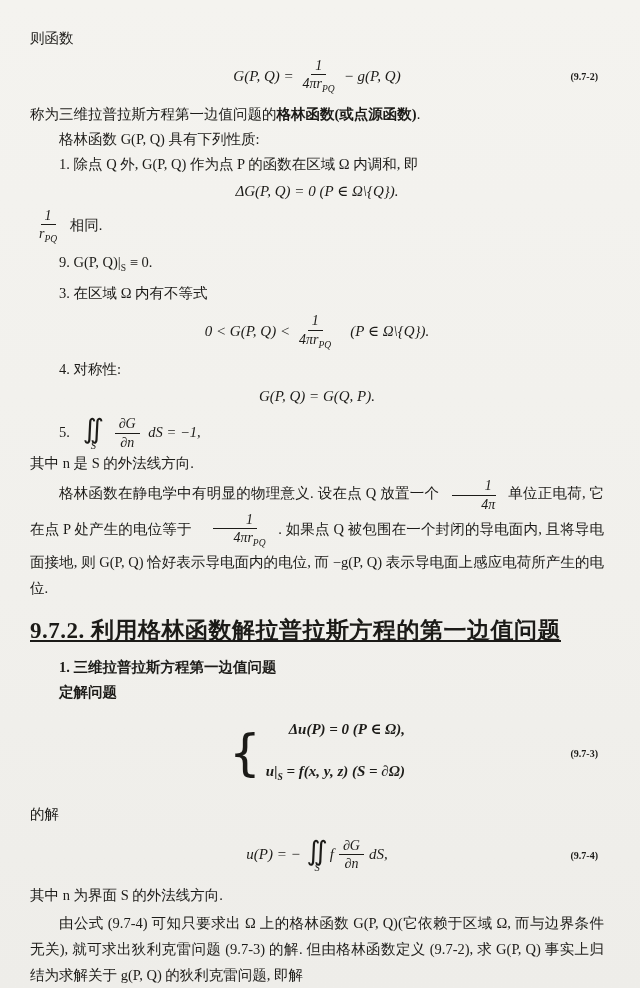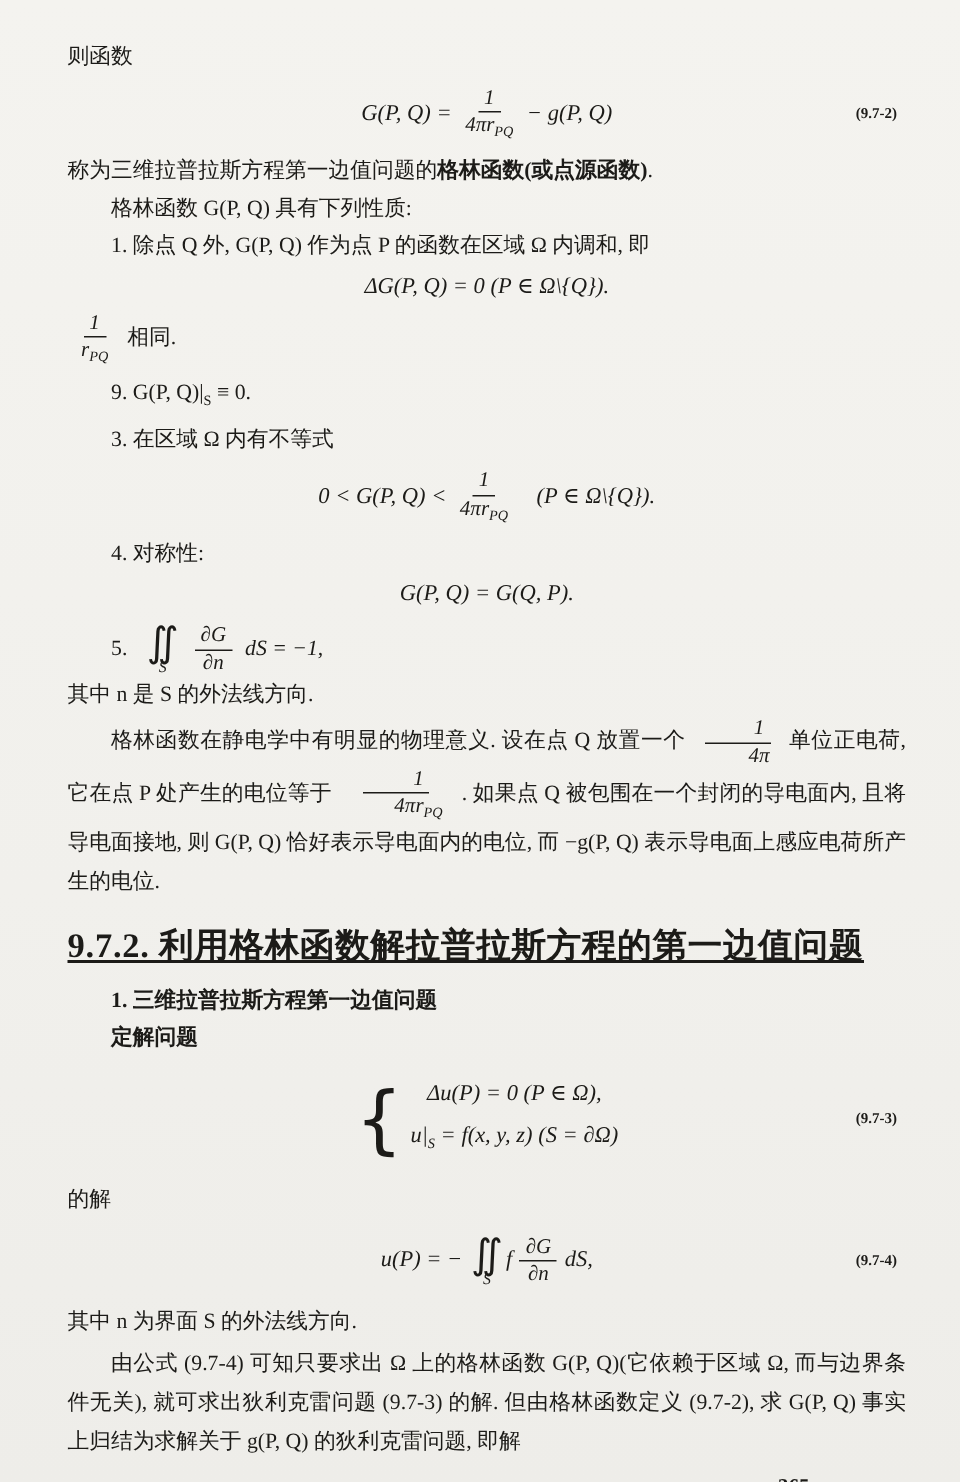--- a/index.html
+++ b/index.html
@@ -5,21 +5,21 @@
   html,body{margin:0;padding:0;}
   body{
     width:640px;height:988px;overflow:hidden;
     background:#edecea;
     font-family:"Liberation Serif","DejaVu Serif",serif;
     color:#1c1b18;
   }
   .page{
     box-sizing:border-box;
     width:640px;height:988px;
-    padding:26px 36px 10px 45px;
+    padding:26px 36px 10px 30px;
     background:linear-gradient(180deg,#f4f3ef 0%,#f1f0ec 60%,#eeede9 100%);
   }
   .line{font-size:14.5px;line-height:25px;}
   .indent{padding-left:2em;}
   .m{font-style:italic;}
   b.term{font-weight:bold;}
   
   .eqrow{
     position:relative;text-align:center;
     font-size:15px;line-height:25px;
@@ -45,21 +45,21 @@
     vertical-align:middle;line-height:1;margin:0 2px;
   }
   .iint .sym{font-size:27px;font-style:normal;font-family:"DejaVu Sans",sans-serif;}
   .iint .lim{font-size:10.5px;font-style:italic;margin-top:-1px;}
   
   .system{display:inline-flex;align-items:center;font-style:italic;}
   .brace{
     font-size:50px;font-weight:400;line-height:0.85;margin-right:5px;
     font-family:"DejaVu Sans",sans-serif;font-style:normal;
   }
-  .syslines{display:flex;flex-direction:column;align-items:center;gap:3px;font-size:15px;}
+  .syslines{display:flex;flex-direction:column;align-items:flex-end;gap:17px;font-size:15px;font-weight:bold;}
   
   .para{
     font-size:14.5px;line-height:26px;text-align:justify;
     text-indent:2em;margin:2px 0;
   }
   .heading{
     font-size:23px;font-weight:bold;letter-spacing:0.5px;
     margin:16px 0 10px 0;line-height:28px;text-decoration:underline;
   }
   .subhead{font-weight:bold;}

